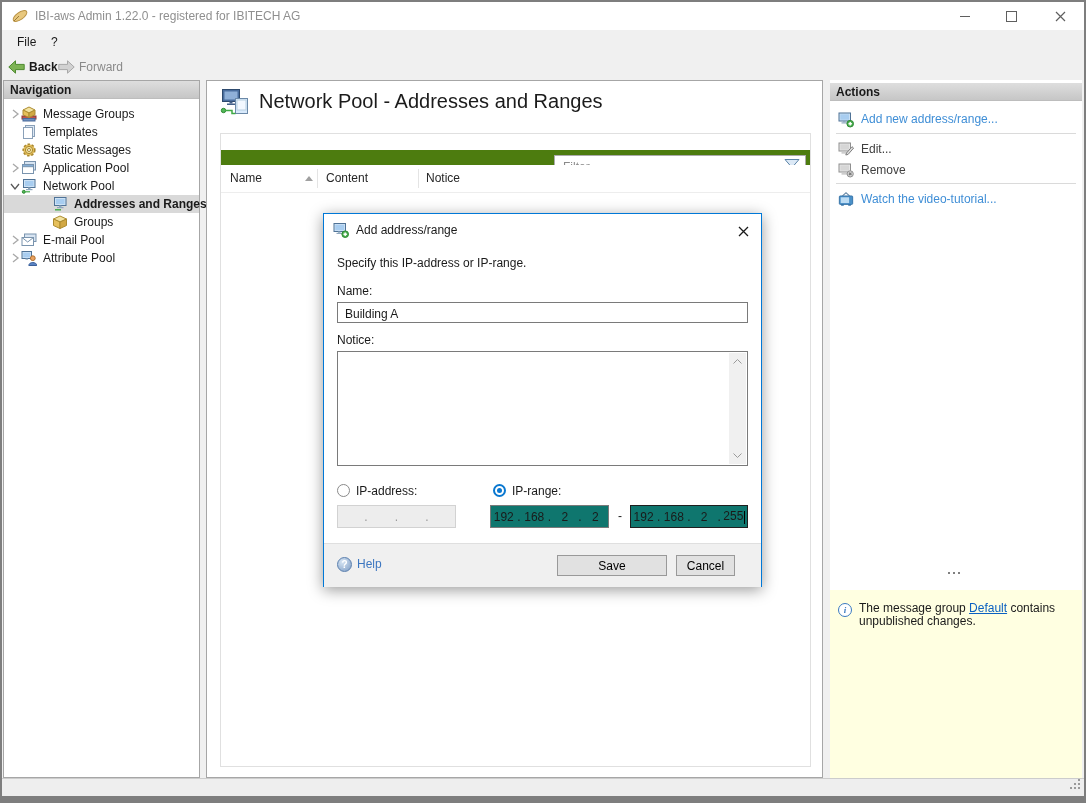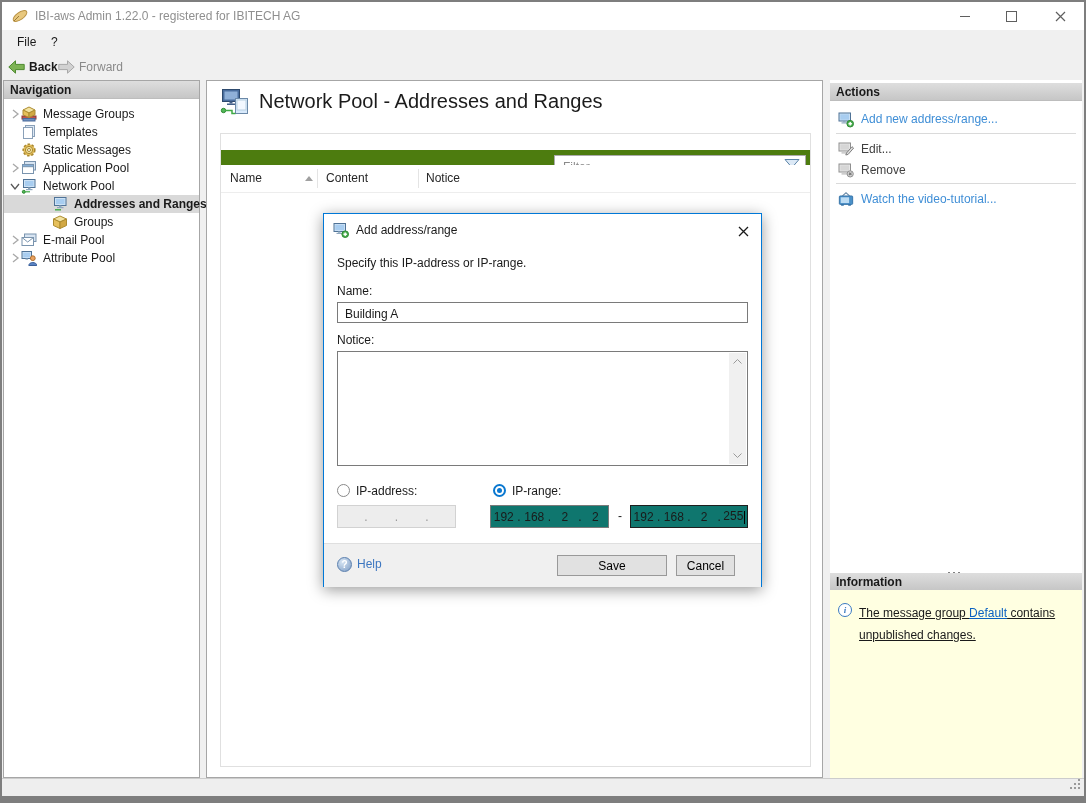--- a/index.html
+++ b/index.html
@@ -352,24 +352,23 @@
               <rect x="3" y="6" width="9.5" height="6.5" fill="#bcdcf4"></rect>
               <rect x="3.5" y="14" width="3" height="1.5" fill="#2e6da4"></rect>
               <rect x="11.5" y="14" width="3" height="1.5" fill="#2e6da4"></rect>
             </svg>
           </span>
       <span class="al link-blue">Watch the video-tutorial...</span>
     </div>
 
     <div class="abs" style="top:483px;left:50%;transform:translateX(-8px);"><span class="dots3"></span></div>
 
-    <div class="panel-header" style="top:493px;">Information</div>
     <div class="info-body" style="top:510px;">
       <span class="info-ball">i</span>
-      <div class="abs" style="left:29px;top:12px;width:212px;line-height:22px;text-decoration:underline;">
+      <div class="abs" style="left:29px;top:12px;width:212px;line-height:13px;">
         <span>The message group </span><span class="hyperlink">Default</span><span> contains unpublished changes.</span>
       </div>
     </div>
   </div>
 
   <div class="dialog">
     <span class="abs" style="left:9px;top:8px;">
       <svg width="16" height="16" viewBox="0 0 16 16">
             <rect x="1" y="1.5" width="11.5" height="8" fill="#cde2f5" stroke="#4f7296"></rect>
             <rect x="2.3" y="2.8" width="8.8" height="5.4" fill="#a8cdf0"></rect>

